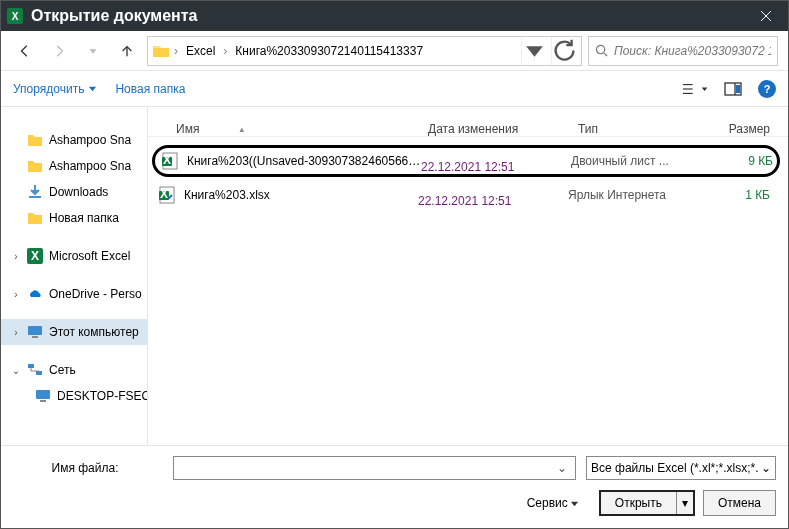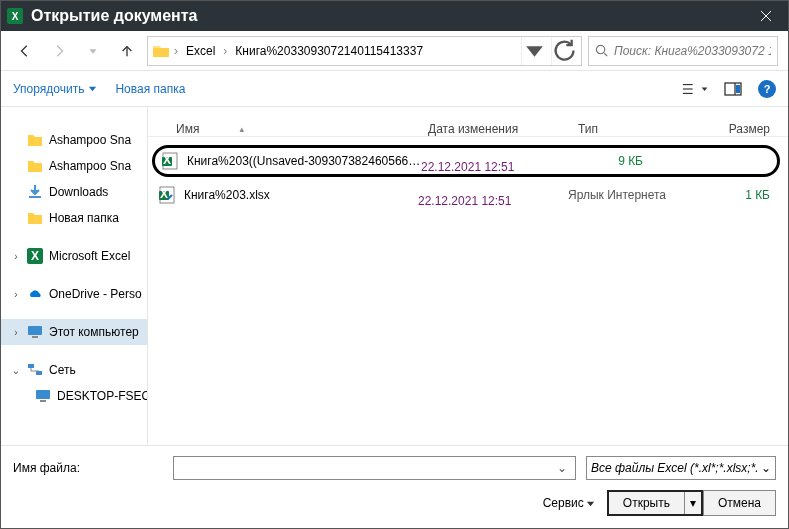--- a/index.html
+++ b/index.html
@@ -59,27 +59,27 @@
 .filerow.highlighted { border: 3px solid #000; border-radius: 18px; margin: 2px 8px 2px 4px; padding-left: 6px; }
 .filerow .ficon-file { width: 18px; height: 18px; margin-right: 8px; flex-shrink: 0; }
 .filerow .fname { width: 234px; white-space: nowrap; overflow: hidden; text-overflow: ellipsis; }
 .filerow .fdate { width: 150px; color: #701a75; margin-top: 12px; }
 .filerow .ftype { width: 130px; color: #555; white-space: nowrap; overflow: hidden; text-overflow: ellipsis; }
 .filerow .fsize { width: 72px; text-align: right; color: #15803d; }
 
 
 .bottom { border-top: 1px solid #e5e5e5; padding: 10px 12px 12px 12px; display: flex; flex-direction: column; gap: 10px; }
 .row1 { display: flex; align-items: center; gap: 10px; }
-.row1 .lbl { width: 150px; text-align: left; padding-right: 6px; }
+.row1 .lbl { width: 150px; text-align: center; padding-right: 6px; }
 .row1 .fname-input { flex: 1; height: 24px; border: 1px solid #888; padding: 0 4px; display: flex; align-items: center; }
 .row1 .fname-input input { border: none; outline: none; flex: 1; }
 .row1 .fname-drop { width: 18px; text-align: center; color: #555; cursor: pointer; }
 .filtersel { width: 190px; height: 24px; border: 1px solid #888; display: flex; align-items: center; padding: 0 4px; cursor: pointer; }
-.filtersel span:first-child { flex: 1; white-space: nowrap; overflow: hidden; text-overflow: ellipsis; font-style: italic; }
-.row2 { display: flex; align-items: center; justify-content: flex-end; gap: 0; }
+.filtersel span:first-child { flex: 1; white-space: nowrap; overflow: hidden; text-overflow: ellipsis; }
+.row2 { display: flex; align-items: center; justify-content: flex-end; gap: 8px; }
 .toolslink { display: flex; align-items: center; gap: 2px; cursor: pointer; margin-right: 12px; }
 .btn { height: 26px; border: 1px solid #888; background: #f3f3f3; padding: 0 14px; display: flex; align-items: center; cursor: pointer; }
 .btn.primary { border: 2px solid #222; font-weight: 400; }
 .btn.split { padding: 0; }
 .btn.split .main { padding: 0 14px; border-right: 1px solid #888; height: 100%; display: flex; align-items: center; }
 .btn.split .dd { width: 16px; display: flex; align-items: center; justify-content: center; }
 
 svg { display: block; }
 </style>
 </head>
@@ -273,20 +273,21 @@
       </div>
       <div class="filelist">
         <div class="filerow highlighted">
           <svg class="ficon-file" viewBox="0 0 18 18">
               <rect x="2" y="1" width="14" height="16" fill="#fff" stroke="#888"></rect>
               <rect x="1" y="5" width="10" height="9" fill="#107c41" rx="1"></rect>
               <text x="6" y="12" text-anchor="middle" fill="#fff" font-size="8" font-weight="bold">X</text>
             </svg>
           <div class="fname">Книга%203((Unsaved-3093073824605660...</div>
           <div class="fdate">22.12.2021 12:51</div>
+          <div class="ftype">Двоичный лист ...</div>
           <div class="fsize">9 КБ</div>
         </div>
         <div class="filerow">
           <svg class="ficon-file" viewBox="0 0 18 18">
               <rect x="2" y="1" width="14" height="16" fill="#fff" stroke="#888"></rect>
               <rect x="1" y="5" width="10" height="9" fill="#107c41" rx="1"></rect>
               <text x="6" y="12" text-anchor="middle" fill="#fff" font-size="8" font-weight="bold">X</text>
               <path d="M10 13l4-4" stroke="#1a6fc4" stroke-width="2"></path>
             </svg>
           <div class="fname">Книга%203.xlsx</div>

